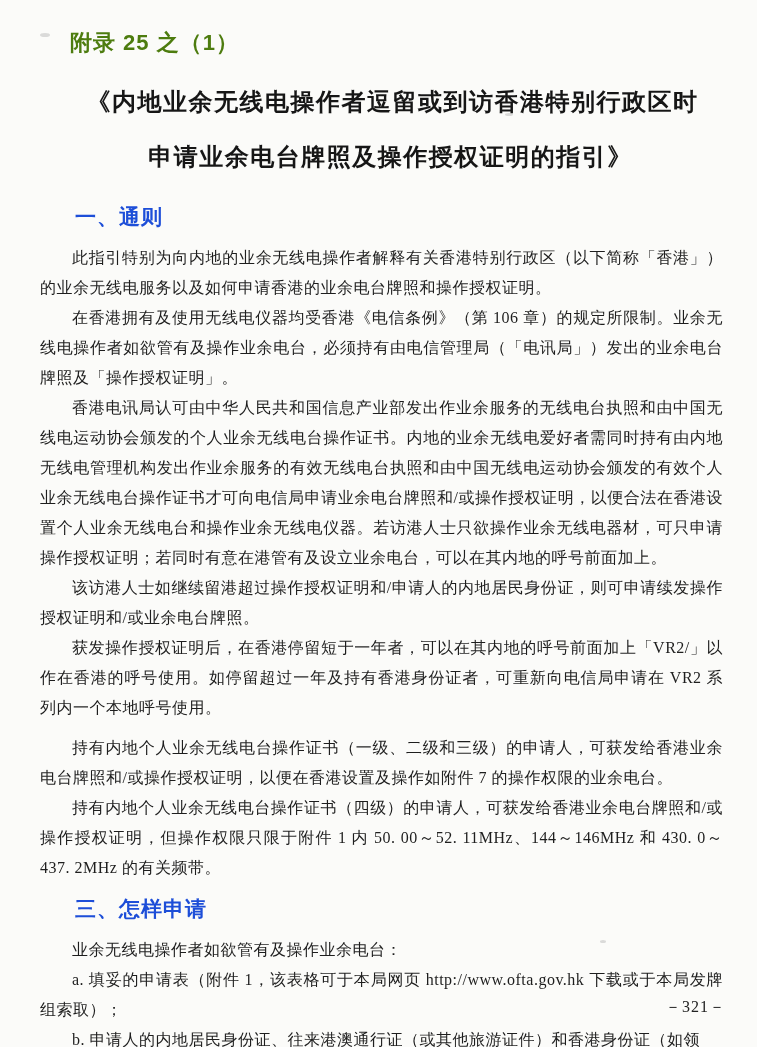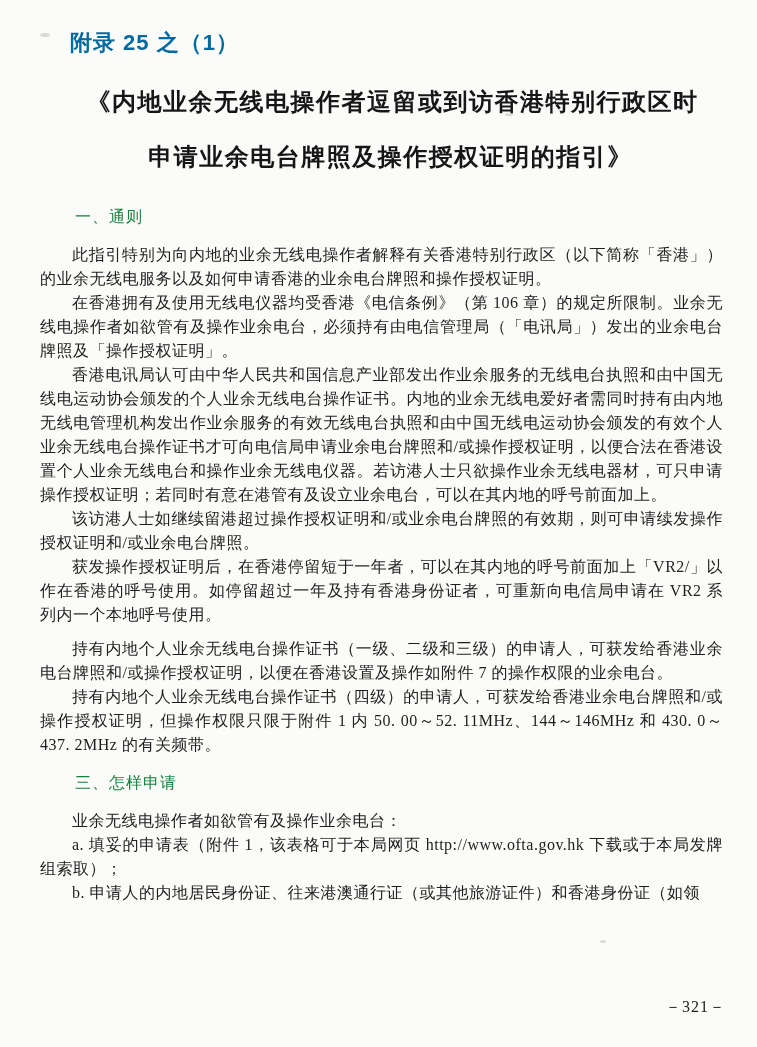--- a/index.html
+++ b/index.html
@@ -17,21 +17,21 @@
     overflow: hidden;
   }
   .appendix-label {
     position: absolute;
     left: 70px;
     top: 28px;
     font-size: 22px;
     letter-spacing: 1px;
     font-weight: 600;
     font-family: "Liberation Sans", "DejaVu Sans", sans-serif;
-    color: #0369a1;
+    color: #4d7c0f;
   }
   .doc-title {
     position: absolute;
     left: 0;
     width: 757px;
     text-align: center;
     font-size: 24px;
     letter-spacing: 1.5px;
     font-weight: 600;
     font-family: "Liberation Sans", "DejaVu Sans", sans-serif;
@@ -43,32 +43,32 @@
 
   .content {
     position: absolute;
     left: 40px;
     top: 206px;
     width: 683px;
   }
   .sec-heading {
     margin: 15px 0 15px 0;
     padding-left: 35px;
-    font-size: 16px;
+    font-size: 21px;
     line-height: 22px;
-    font-weight: 400;
+    font-weight: 700;
     letter-spacing: 1px;
     font-family: "Liberation Sans", "DejaVu Sans", sans-serif;
-    color: #15803d;
+    color: #1d4ed8;
   }
   .sec-heading.first { margin-top: 0; }
   .content p {
     margin: 0;
     font-size: 16px;
-    line-height: 24px;
+    line-height: 30px;
     letter-spacing: 0.5px;
     text-align: justify;
     text-indent: 2em;
     color: #1e1e1e;
   }
   .section { margin-bottom: 10px; }
   .page-number {
     position: absolute;
     right: 31px;
     top: 997px;
@@ -100,21 +100,21 @@
   <div class="doc-title line1">《内地业余无线电操作者逗留或到访香港特别行政区时</div>
   <div class="doc-title line2">申请业余电台牌照及操作授权证明的指引》</div>
 
   <div class="content">
 
     <div class="section">
       <div class="sec-heading first">一、通则</div>
       <p>此指引特别为向内地的业余无线电操作者解释有关香港特别行政区（以下简称「香港」）的业余无线电服务以及如何申请香港的业余电台牌照和操作授权证明。</p>
       <p>在香港拥有及使用无线电仪器均受香港《电信条例》（第 106 章）的规定所限制。业余无线电操作者如欲管有及操作业余电台，必须持有由电信管理局（「电讯局」）发出的业余电台牌照及「操作授权证明」。</p>
       <p>香港电讯局认可由中华人民共和国信息产业部发出作业余服务的无线电台执照和由中国无线电运动协会颁发的个人业余无线电台操作证书。内地的业余无线电爱好者需同时持有由内地无线电管理机构发出作业余服务的有效无线电台执照和由中国无线电运动协会颁发的有效个人业余无线电台操作证书才可向电信局申请业余电台牌照和/或操作授权证明，以便合法在香港设置个人业余无线电台和操作业余无线电仪器。若访港人士只欲操作业余无线电器材，可只申请操作授权证明；若同时有意在港管有及设立业余电台，可以在其内地的呼号前面加上。</p>
-      <p>该访港人士如继续留港超过操作授权证明和/或业余电台牌照的有效期，则可申请续发操作授权证明和/或业余电台牌照。</p>
+      <p>该访港人士如继续留港超过操作授权证明和/申请人的内地居民身份证，则可申请续发操作授权证明和/或业余电台牌照。</p>
       <p>获发操作授权证明后，在香港停留短于一年者，可以在其内地的呼号前面加上「VR2/」以作在香港的呼号使用。如停留超过一年及持有香港身份证者，可重新向电信局申请在 VR2 系列内一个本地呼号使用。</p>
     </div>
 
     <div class="section">
       <p>持有内地个人业余无线电台操作证书（一级、二级和三级）的申请人，可获发给香港业余电台牌照和/或操作授权证明，以便在香港设置及操作如附件 7 的操作权限的业余电台。</p>
       <p>持有内地个人业余无线电台操作证书（四级）的申请人，可获发给香港业余电台牌照和/或操作授权证明，但操作权限只限于附件 1 内 50. 00～52. 11MHz、144～146MHz 和 430. 0～437. 2MHz 的有关频带。</p>
     </div>
 
     <div class="section">
       <div class="sec-heading">三、怎样申请</div>

